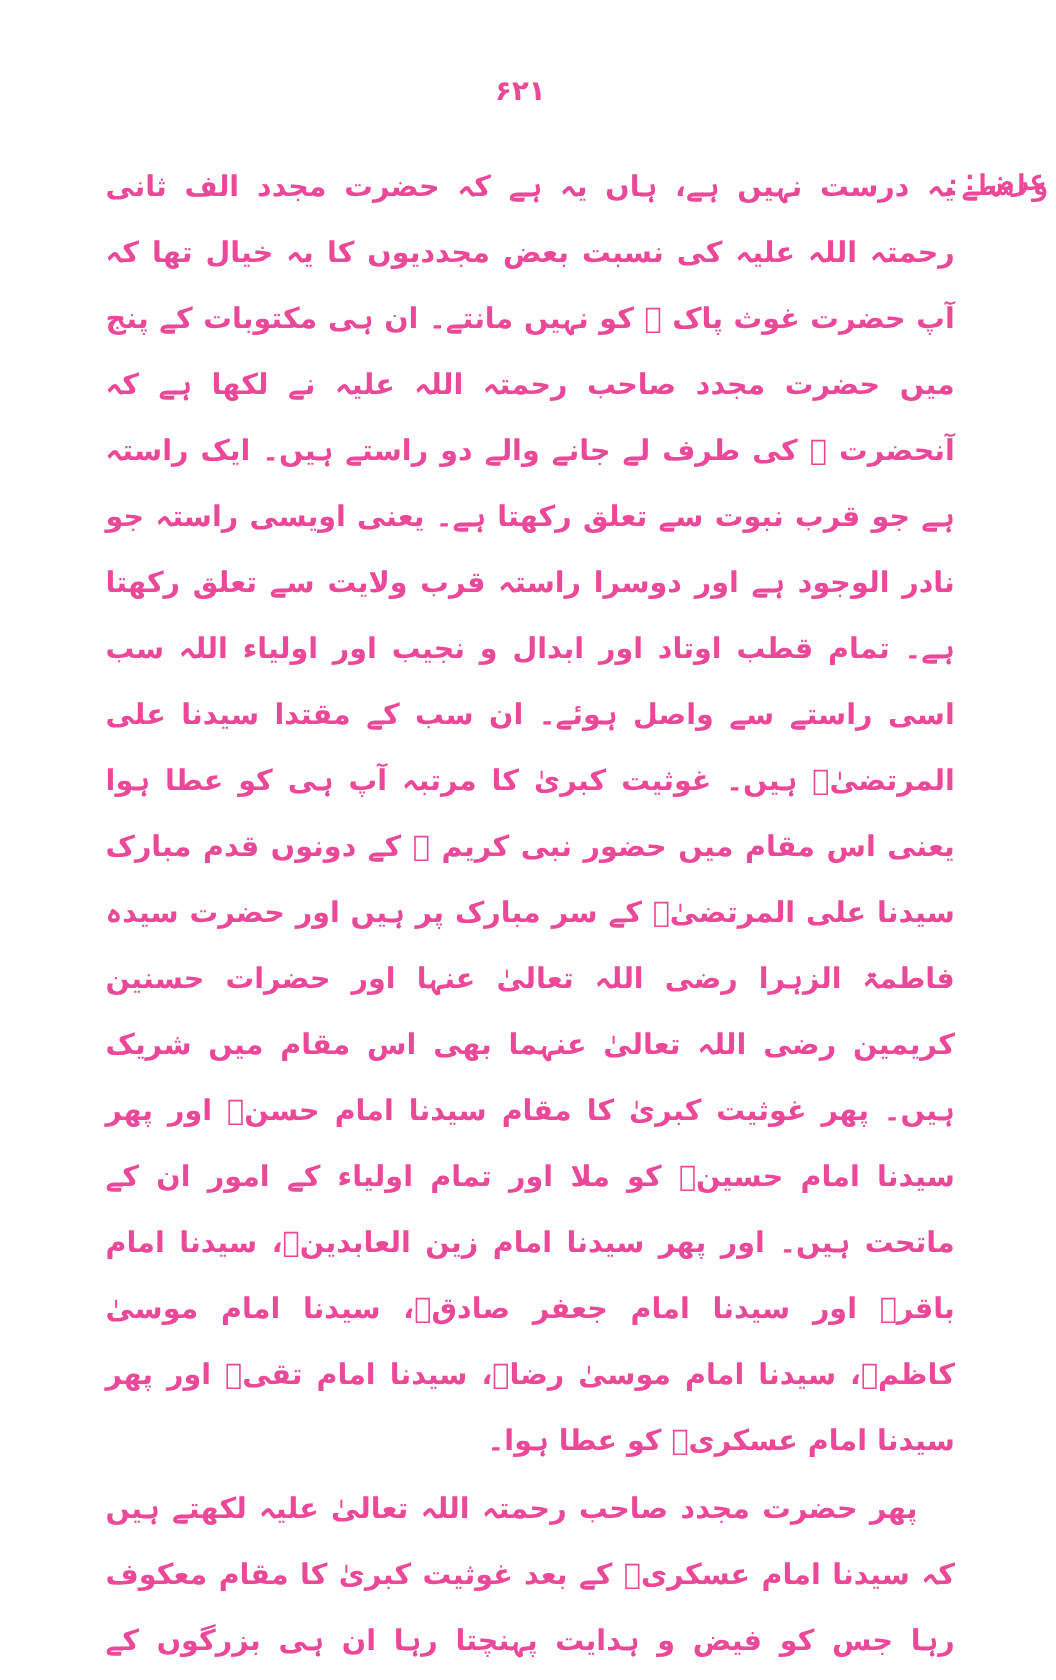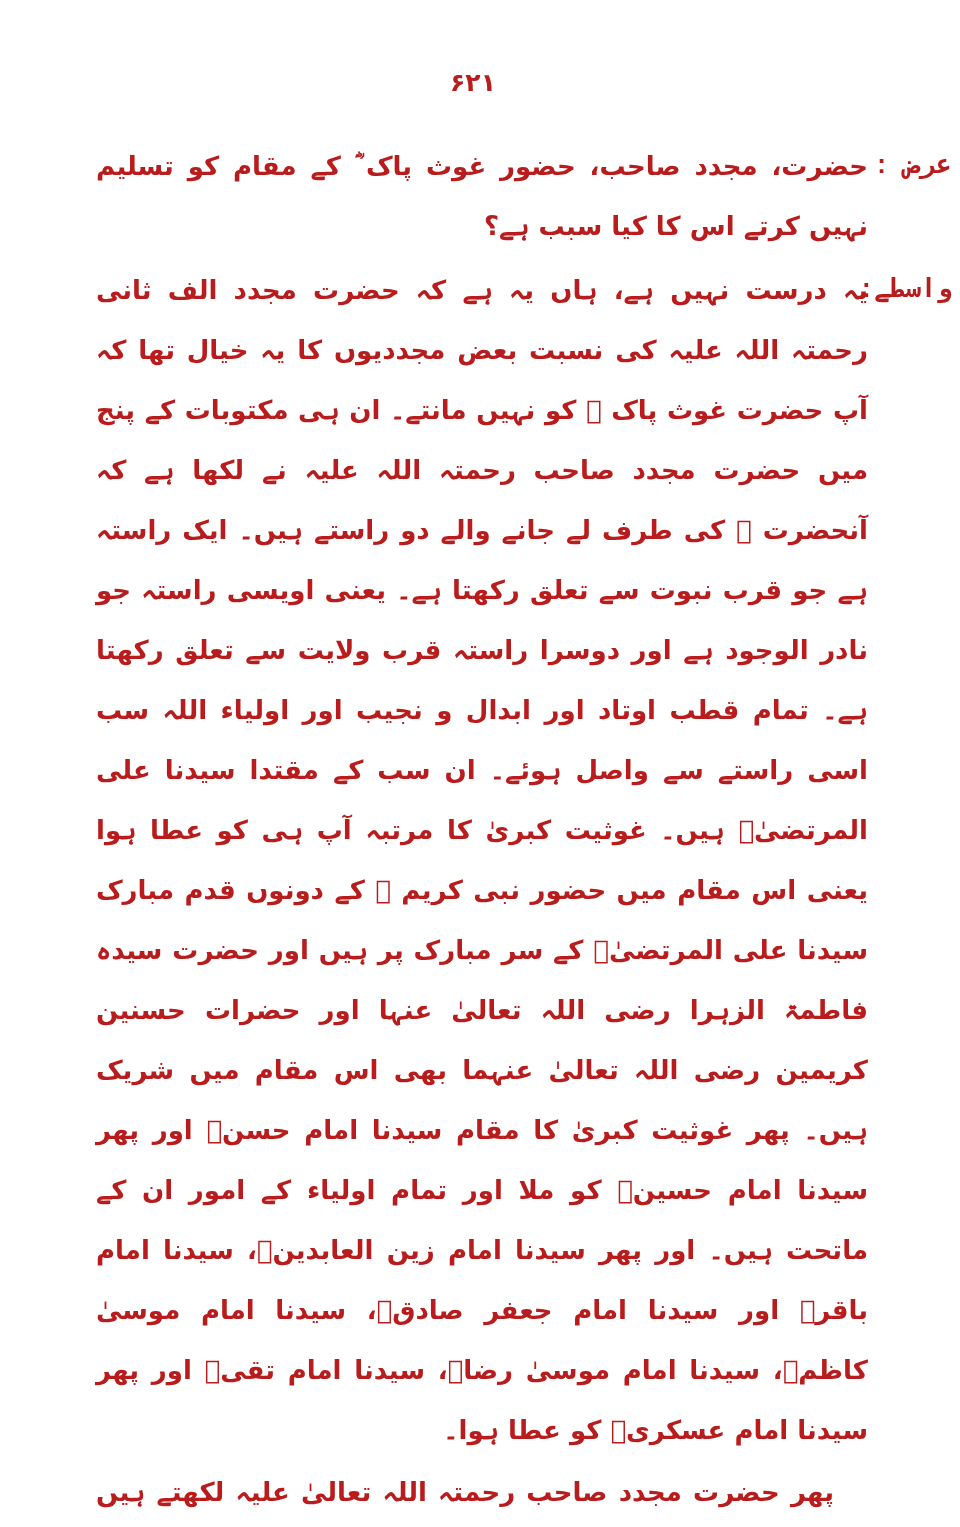--- a/index.html
+++ b/index.html
@@ -7,21 +7,21 @@
     padding: 0;
     background: #ffffff;
   }
   .page {
     position: relative;
     width: 960px;
     height: 1527px;
     background: #ffffff;
     overflow: hidden;
     font-family: "DejaVu Sans", sans-serif;
-    color: #b91c1c;
+    color: #ec4899;
     direction: rtl;
   }
   .page-number {
     position: absolute;
     top: 68px;
     left: 0;
     right: 14px;
     text-align: center;
     font-size: 25px;
     font-weight: 700;
@@ -64,21 +64,20 @@
 <body>
 
 <div class="page">
 
   <div class="page-number">۶۲۱</div>
 
   <div class="content">
 
     <p class="para question">
       <span class="margin-label">عرض :</span>
-      <span>حضرت، مجدد صاحب، حضور غوث پاک ؓ کے مقام کو تسلیم نہیں کرتے اس کا کیا سبب ہے؟</span>
     </p>
 
     <p class="para">
       <span class="margin-label">واسطے:</span>
       <span>یہ درست نہیں ہے، ہاں یہ ہے کہ حضرت مجدد الف ثانی رحمتہ اللہ علیہ کی نسبت بعض مجددیوں کا یہ خیال تھا کہ آپ حضرت غوث پاک ؓ کو نہیں مانتے۔ ان ہی مکتوبات کے پنج میں حضرت مجدد صاحب رحمتہ اللہ علیہ نے لکھا ہے کہ آنحضرت ﷺ کی طرف لے جانے والے دو راستے ہیں۔ ایک راستہ ہے جو قرب نبوت سے تعلق رکھتا ہے۔ یعنی اویسی راستہ جو نادر الوجود ہے اور دوسرا راستہ قرب ولایت سے تعلق رکھتا ہے۔ تمام قطب اوتاد اور ابدال و نجیب اور اولیاء اللہ سب اسی راستے سے واصل ہوئے۔ ان سب کے مقتدا سیدنا علی المرتضیٰؓ ہیں۔ غوثیت کبریٰ کا مرتبہ آپ ہی کو عطا ہوا یعنی اس مقام میں حضور نبی کریم ﷺ کے دونوں قدم مبارک سیدنا علی المرتضیٰؓ کے سر مبارک پر ہیں اور حضرت سیدہ فاطمۃ الزہرا رضی اللہ تعالیٰ عنہا اور حضرات حسنین کریمین رضی اللہ تعالیٰ عنہما بھی اس مقام میں شریک ہیں۔ پھر غوثیت کبریٰ کا مقام سیدنا امام حسنؓ اور پھر سیدنا امام حسینؓ کو ملا اور تمام اولیاء کے امور ان کے ماتحت ہیں۔ اور پھر سیدنا امام زین العابدینؓ، سیدنا امام باقرؓ اور سیدنا امام جعفر صادقؓ، سیدنا امام موسیٰ کاظمؓ، سیدنا امام موسیٰ رضاؓ، سیدنا امام تقیؓ اور پھر سیدنا امام عسکریؓ کو عطا ہوا۔</span>
     </p>
 
     <p class="para indent-first">پھر حضرت مجدد صاحب رحمتہ اللہ تعالیٰ علیہ لکھتے ہیں کہ سیدنا امام عسکریؓ کے بعد غوثیت کبریٰ کا مقام معکوف رہا جس کو فیض و ہدایت پہنچتا رہا ان ہی بزرگوں کے واسطے سے پہنچتا رہا گو وہ اقطاب و نجباء ہی کیوں نہ ہوں سب کا ملجا و ماویٰ یہی بزرگ رہے تا آنکہ جناب غوث اعظمؓ دنیا میں تشریف لائے اور یہ غوثیت کبریٰ کا درجہ ان کو عطا کیا گیا۔</p>
 
   </div>

